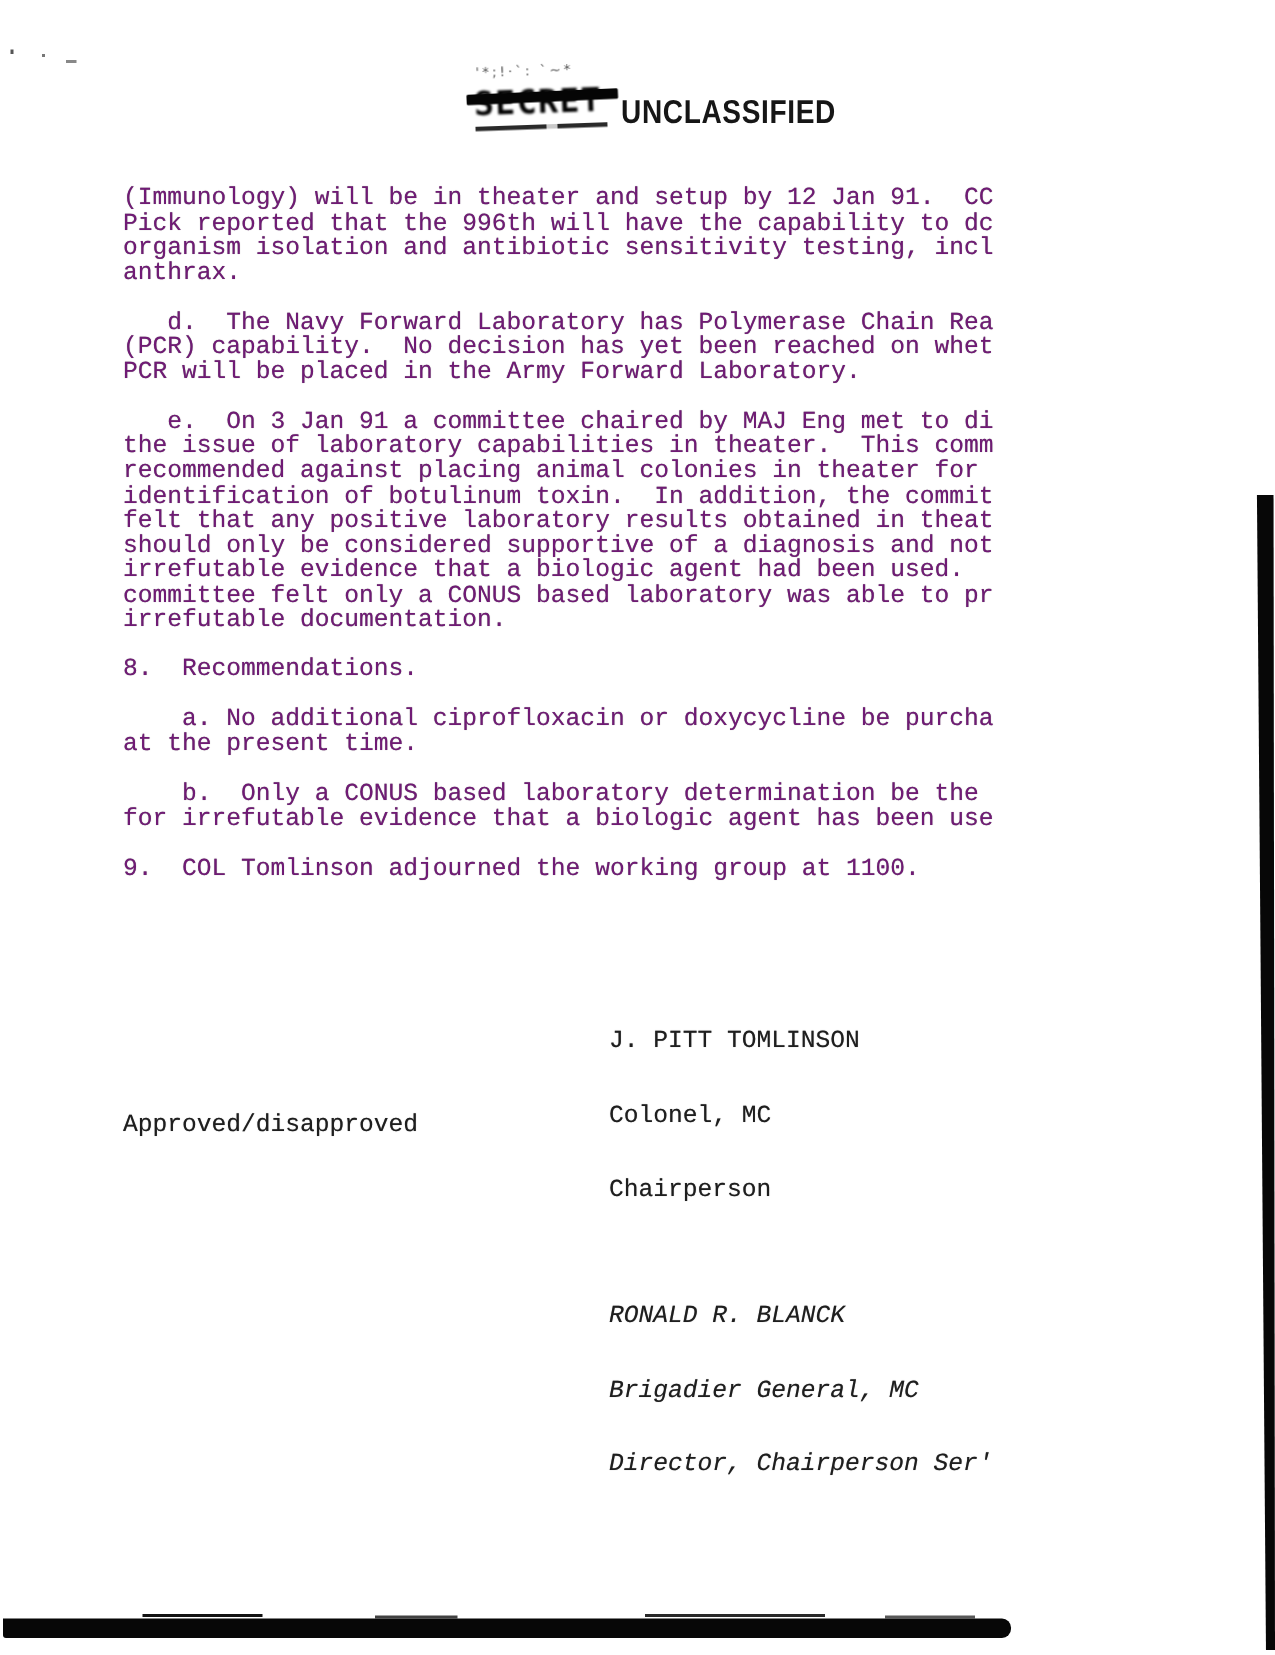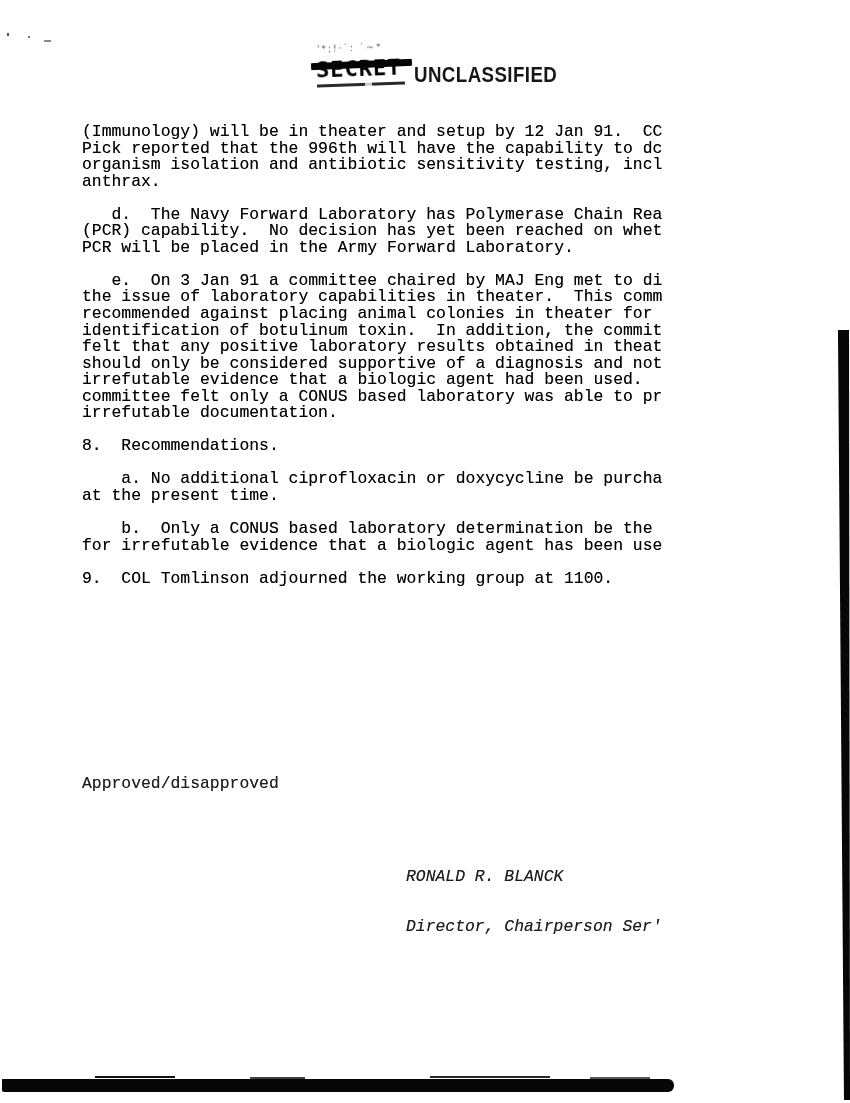--- a/index.html
+++ b/index.html
@@ -52,33 +52,33 @@
     font-weight: bold; font-size: 22px; letter-spacing: 0.5px;
     color: #161616; transform: scaleX(0.85); transform-origin: left top;
     white-space: nowrap;
   }
 
   
   .doc-body {
     position: absolute; left: 82px; top: 124px; margin: 0;
     font-family: "Liberation Mono", monospace;
     font-size: 16.4px; line-height: 16.55px; letter-spacing: 0;
-    color: #000000; text-shadow: 0 0 0.5px rgba(10,10,10,0.55);
+    color: #701a75; text-shadow: 0 0 0.5px rgba(10,10,10,0.55);
     white-space: pre;
   }
 
   .mono-block {
     position: absolute;
     font-family: "Liberation Mono", monospace;
     font-size: 16.4px; line-height: 16.55px;
     color: #1e1e1e; text-shadow: 0 0 0.5px rgba(10,10,10,0.55);
     white-space: pre;
   }
   .sig1 { left: 406px; top: 653px; }
-  .approval { left: 82px; top: 776px; }
+  .approval { left: 82px; top: 742px; }
   .sig2 { left: 406px; top: 836px; font-style: italic; }
 
   
   .right-bar {
     position: absolute; left: 836px; top: 330px; width: 14px; height: 770px;
     background: #070707;
     clip-path: polygon(14% 0%, 93% 0%, 100% 100%, 57% 100%);
   }
   .bottom-bar {
     position: absolute; left: 2px; top: 1079px; width: 672px; height: 13px;
@@ -130,25 +130,31 @@
 8.  Recommendations.
 
     a. No additional ciprofloxacin or doxycycline be purcha
 at the present time.
 
     b.  Only a CONUS based laboratory determination be the
 for irrefutable evidence that a biologic agent has been use
 
 9.  COL Tomlinson adjourned the working group at 1100.</pre>
 
+  <div class="mono-block sig1">
+    <div>J. PITT TOMLINSON</div>
+    <div>Colonel, MC</div>
+    <div>Chairperson</div>
+  </div>
 
   <div class="mono-block approval">Approved/disapproved</div>
 
   <div class="mono-block sig2">
     <div>RONALD R. BLANCK</div>
+    <div>Brigadier General, MC</div>
     <div>Director, Chairperson Ser'</div>
   </div>
 
   <div class="right-bar"></div>
   <div class="bottom-bar"></div>
   <div class="bottom-dash bd1"></div>
   <div class="bottom-dash bd2"></div>
   <div class="bottom-dash bd3"></div>
   <div class="bottom-dash bd4"></div>
 

